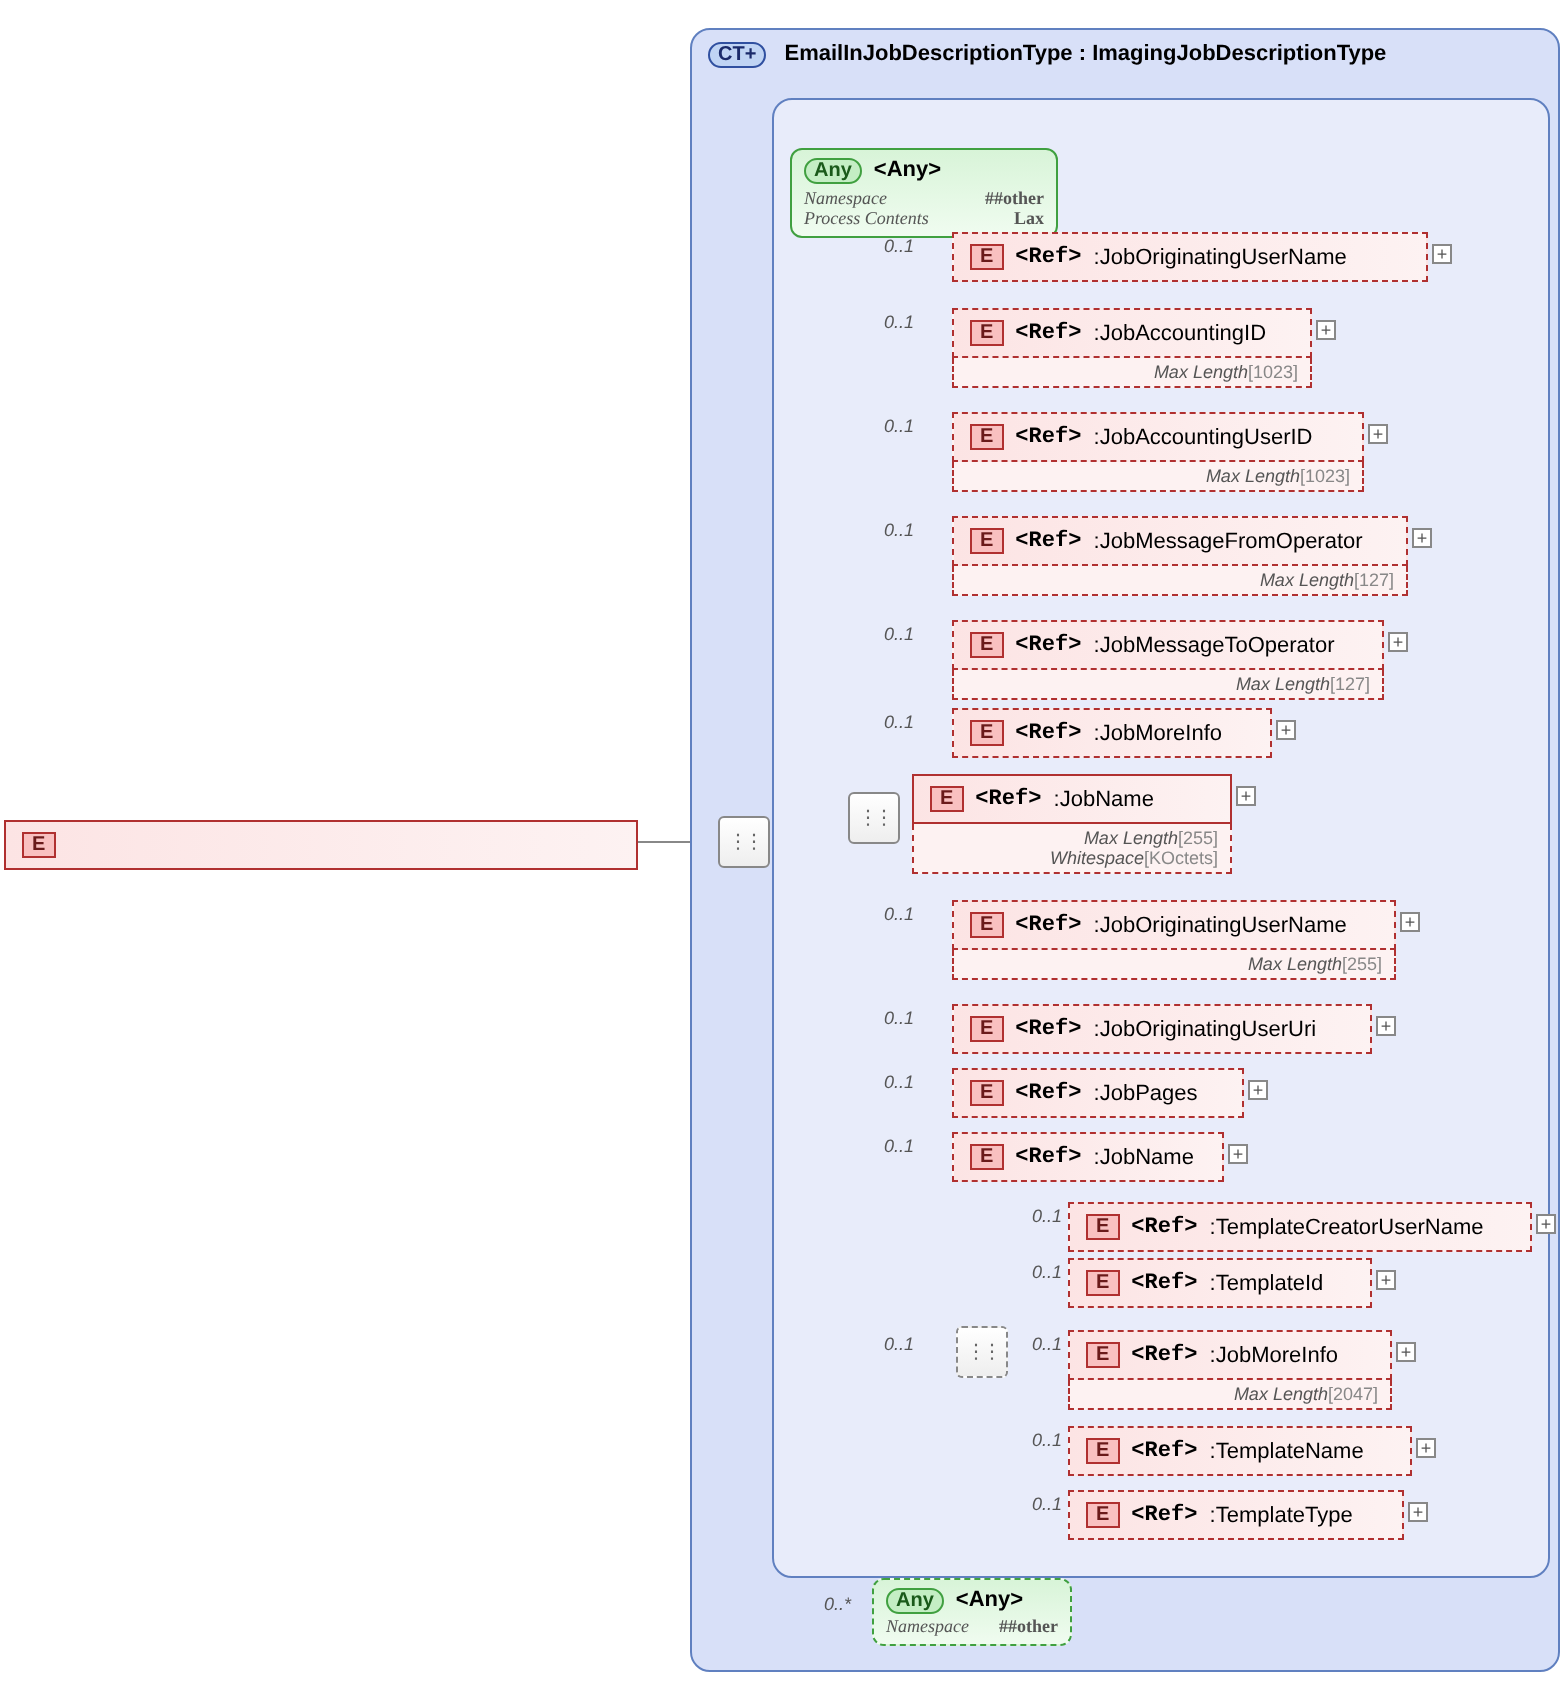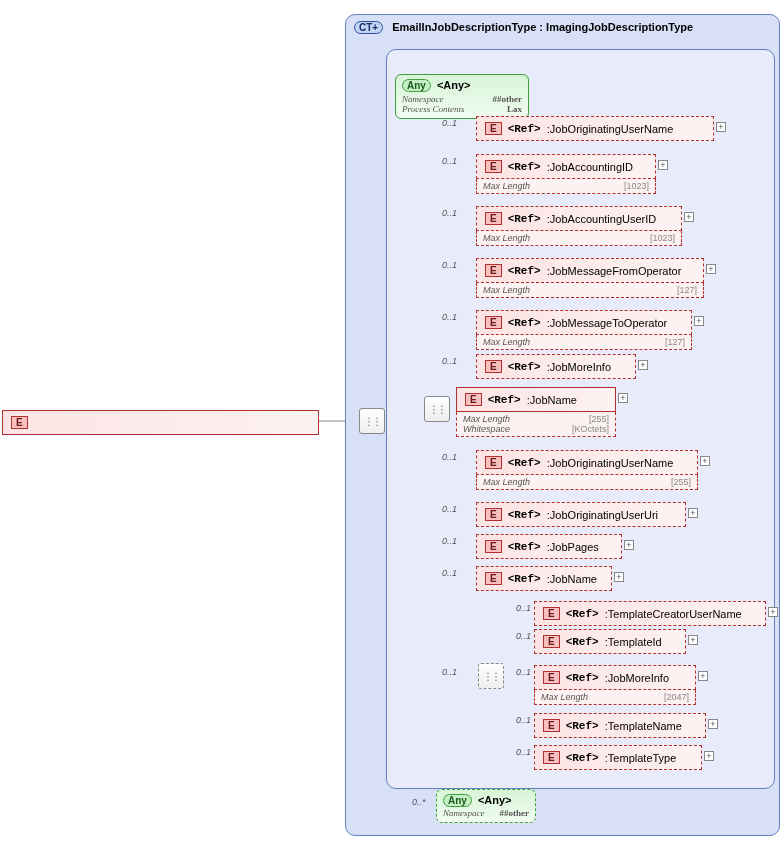--- a/index.html
+++ b/index.html
@@ -9,21 +9,21 @@
 .elem-box.dashed { border-style:dashed; }
 .e-badge { display:inline-block; background:#f9c0c0; color:#6a1a1a; border:1px solid #b03030; font-weight:bold; padding:0 4px; margin-right:6px; font-size:10px; }
 .ct-badge { display:inline-block; background:#c0d4f4; color:#1a2a6a; border:1px solid #3050a0; font-weight:bold; padding:0 4px; margin-right:6px; font-size:10px; border-radius:8px; }
 .any-badge { display:inline-block; background:#c4eec4; color:#1a5a1a; border:1px solid #40a040; font-weight:bold; padding:0 4px; margin-right:6px; font-size:10px; border-radius:8px; }
 .ct-container { border:1px solid #6080c0; background:#d8e0f8; border-radius:10px; padding:6px; }
 .ct-inner { border:1px solid #6080c0; background:#e8ecfa; border-radius:10px; padding:6px; }
 .ct-title { font-weight:bold; color:#000; margin-bottom:4px; margin-left:2px; }
 .any-box { border:1px solid #40a040; background:linear-gradient(to bottom,#d8f4d8,#f0fcf0); border-radius:6px; padding:4px 6px; }
 .any-title { font-weight:bold; }
 .constraint-box { border:1px dashed #b03030; border-top:none; background:#fdf2f2; padding:2px 6px; font-size:9px; font-style:italic; color:#555; }
-.constraint-row { display:flex; justify-content:space-between; }
+.constraint-row { display:flex; justify-content:flex-end; }
 .constraint-val { color:#888; font-style:normal; }
 .facet-box { border:1px dashed #999; background:#f7f7f7; padding:2px 4px; font-size:9px; color:#555; display:flex; justify-content:space-between;font-family:Liberation Serif, serif; }
 .seq-box { width:26px; height:26px; border:1px solid #888; background:linear-gradient(to bottom,#fff,#eee); display:flex; align-items:center; justify-content:center; border-radius:3px; }
 .seq-box.dashed{border-style:dashed;}
 .seq-dots::before { content:"⋮⋮"; font-size:10px; color:#666; letter-spacing:-2px; }
 .card { font-size:9px; color:#555; font-style:italic; }
 .ref { font-weight:bold;font-family:Liberation Mono, monospace; }
 .type { color:#000; }
 .plus { position:absolute; width:10px; height:10px; border:1px solid #888; background:#fff; font-size:9px; line-height:8px; text-align:center; color:#555; cursor:pointer; }
 svg.lines { position:absolute; left:0; top:0; pointer-events:none; }

